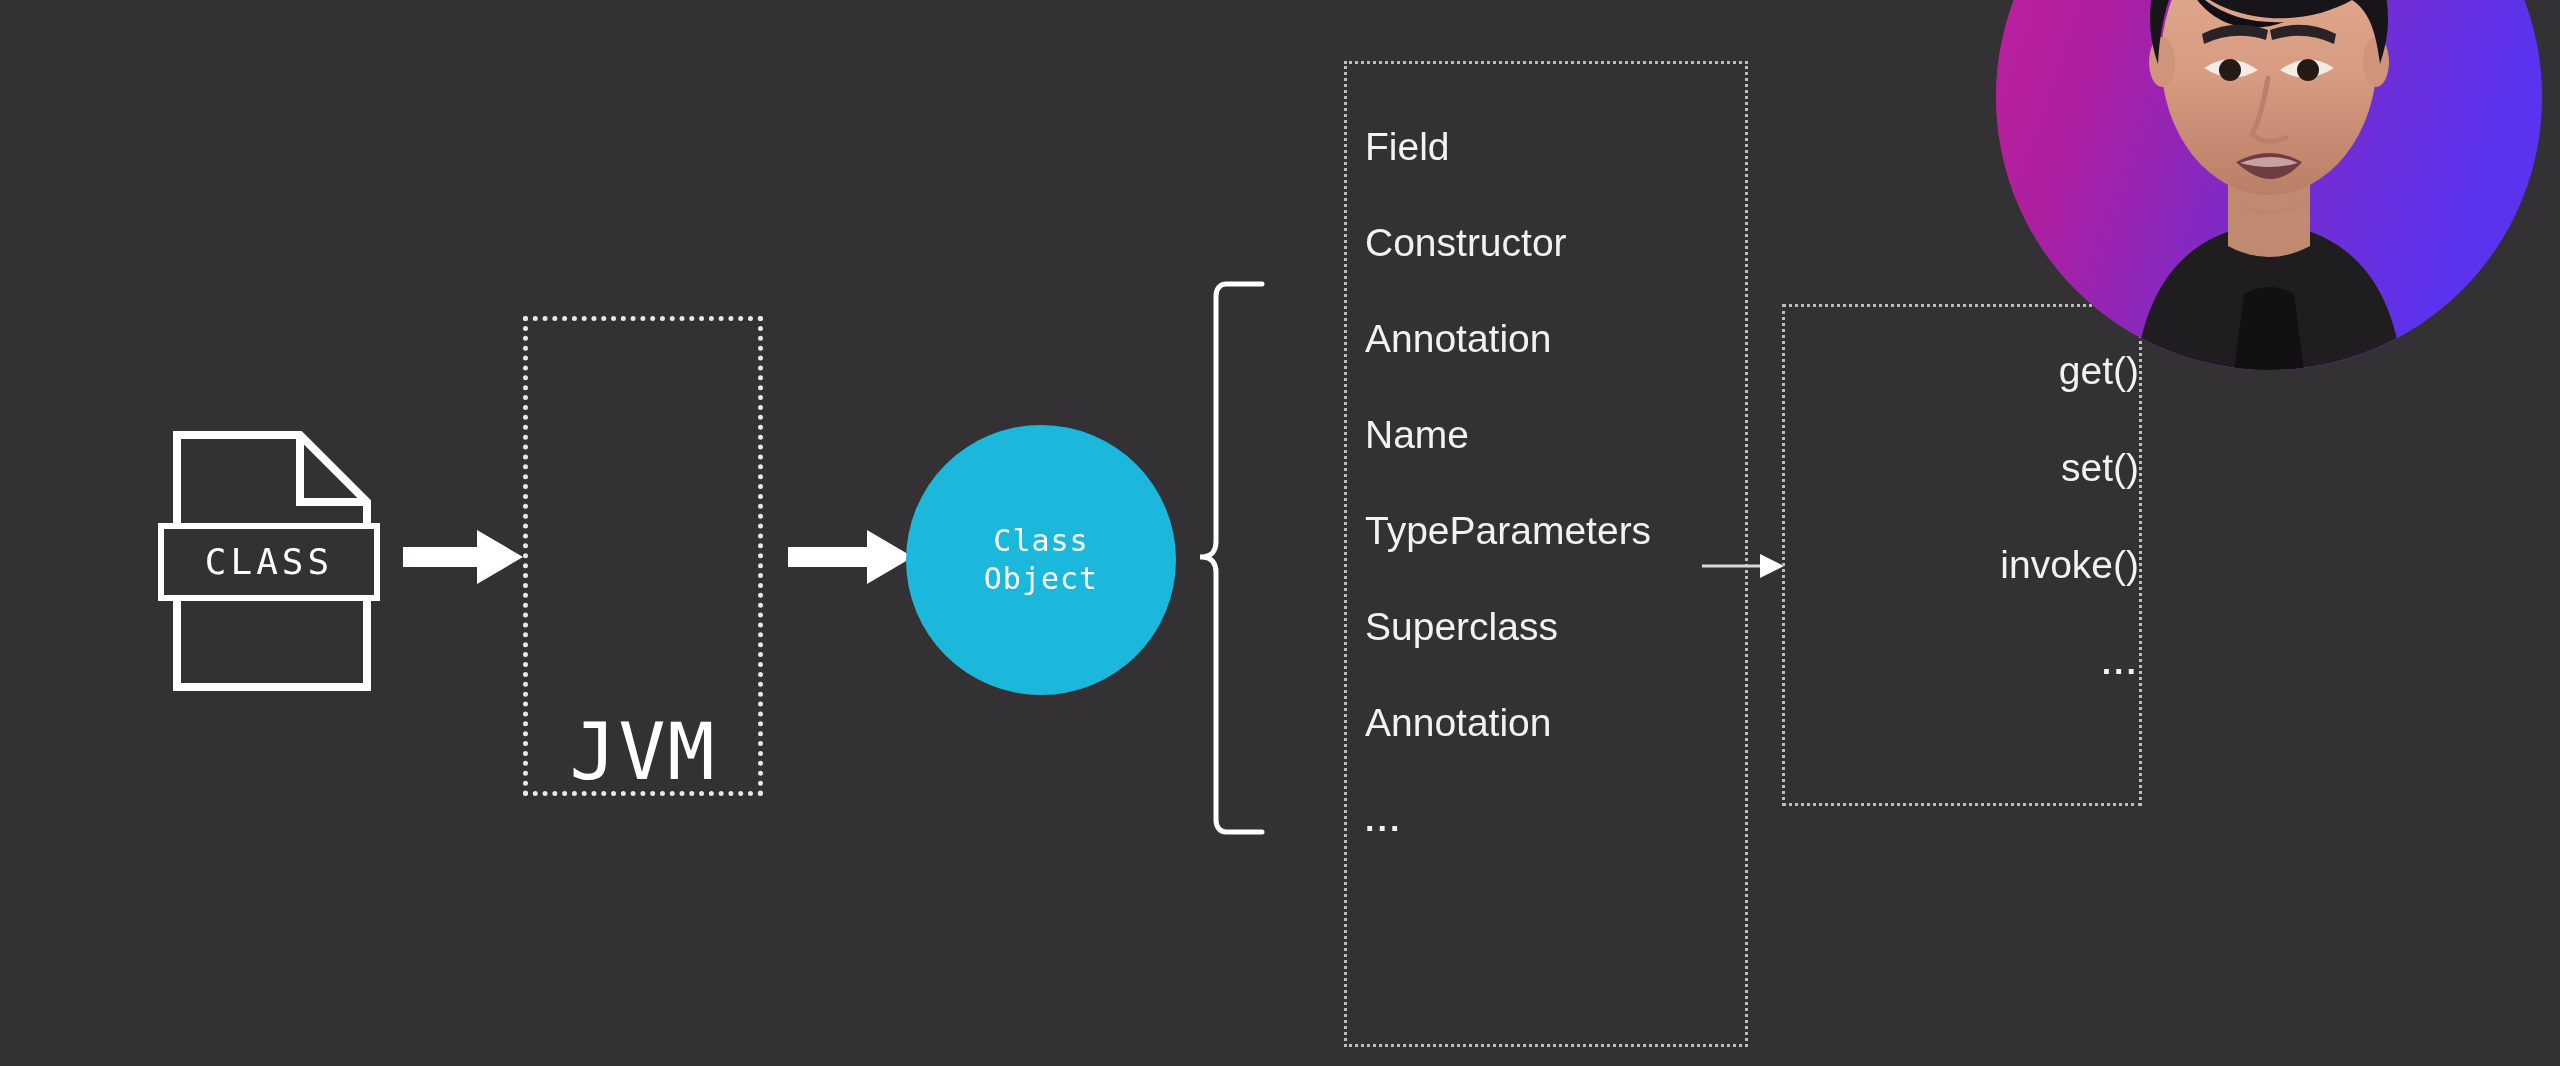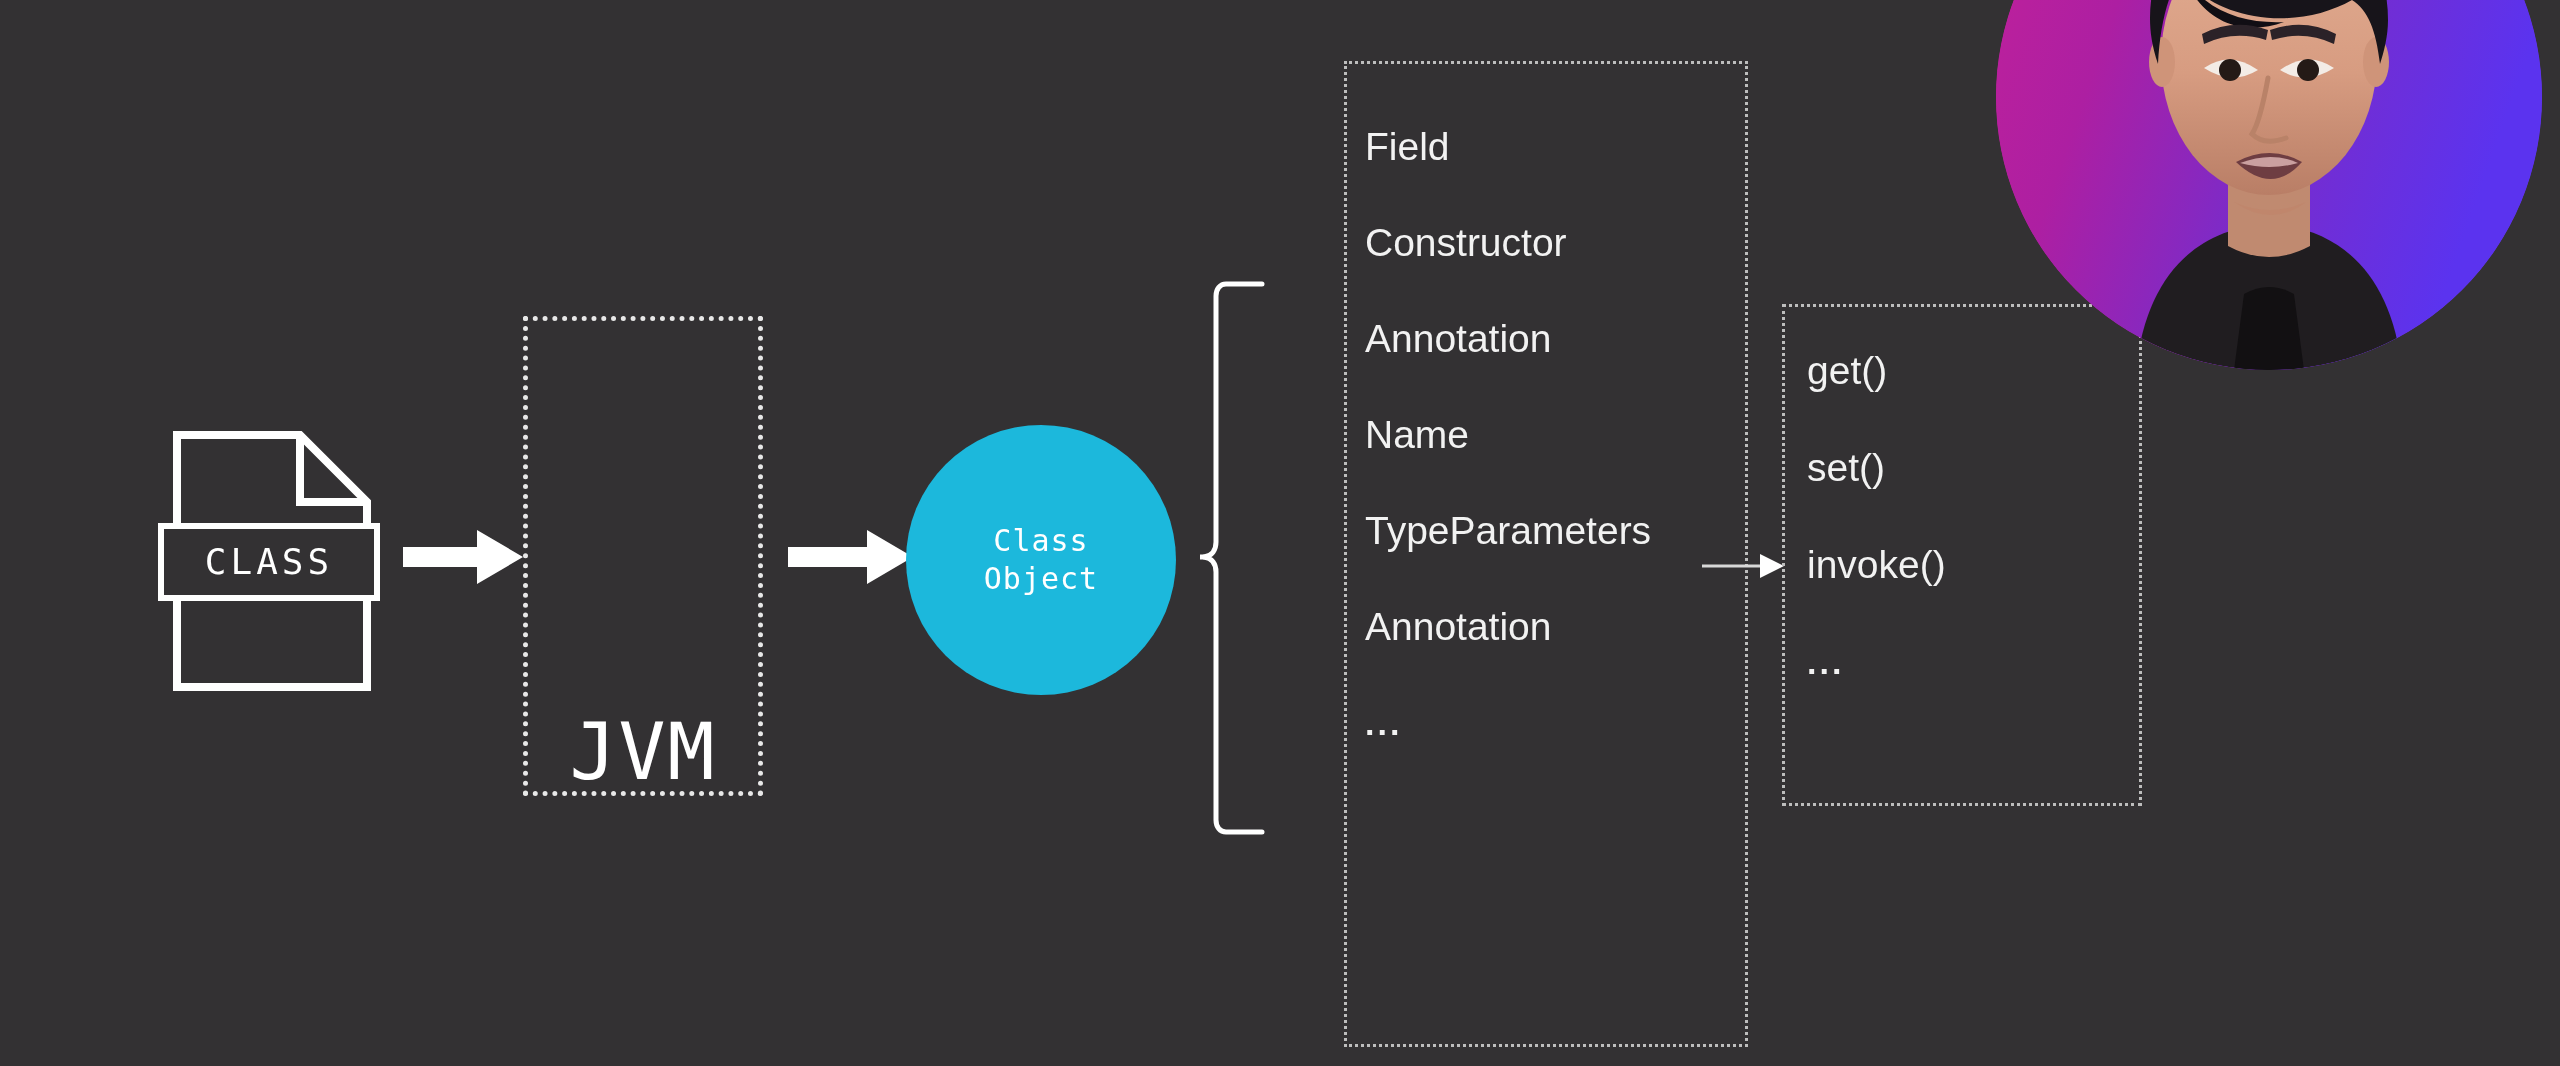--- a/index.html
+++ b/index.html
@@ -137,20 +137,21 @@
   
   #methods-box {
     position: absolute;
     left: 1782px;
     top: 304px;
     width: 360px;
     height: 502px;
     border: 3px dotted #bdbdbd;
     box-sizing: border-box;
     padding: 36px 0 0 22px;
+    text-align: right;
   }
   .method-item {
     font-family: "Liberation Sans", sans-serif;
     font-size: 39px;
     color: #f2f2f2;
     height: 97px;
     line-height: 56px;
     white-space: nowrap;
   }
   .method-item.ellipsis { font-size: 34px; letter-spacing: 3px; font-weight: 700; }
@@ -213,20 +214,21 @@
       <path d="M4 277 H0" stroke="#ffffff" stroke-width="5" stroke-linecap="round"></path>
     </svg>
   </div>
 
   <div id="attributes-box">
     <div class="attr-item">Field</div>
     <div class="attr-item">Constructor</div>
     <div class="attr-item">Annotation</div>
     <div class="attr-item">Name</div>
     <div class="attr-item">TypeParameters</div>
+    <div class="attr-item">Superclass</div>
     <div class="attr-item">Annotation</div>
     <div class="attr-item ellipsis">...</div>
   </div>
 
   <div id="arrow-attributes-to-methods">
     <svg width="82" height="36" viewBox="0 0 82 36">
       <path d="M0 18 H62" stroke="#d8d8d8" stroke-width="3"></path>
       <path d="M58 6 L82 18 L58 30 Z" fill="#ffffff"></path>
     </svg>
   </div>

